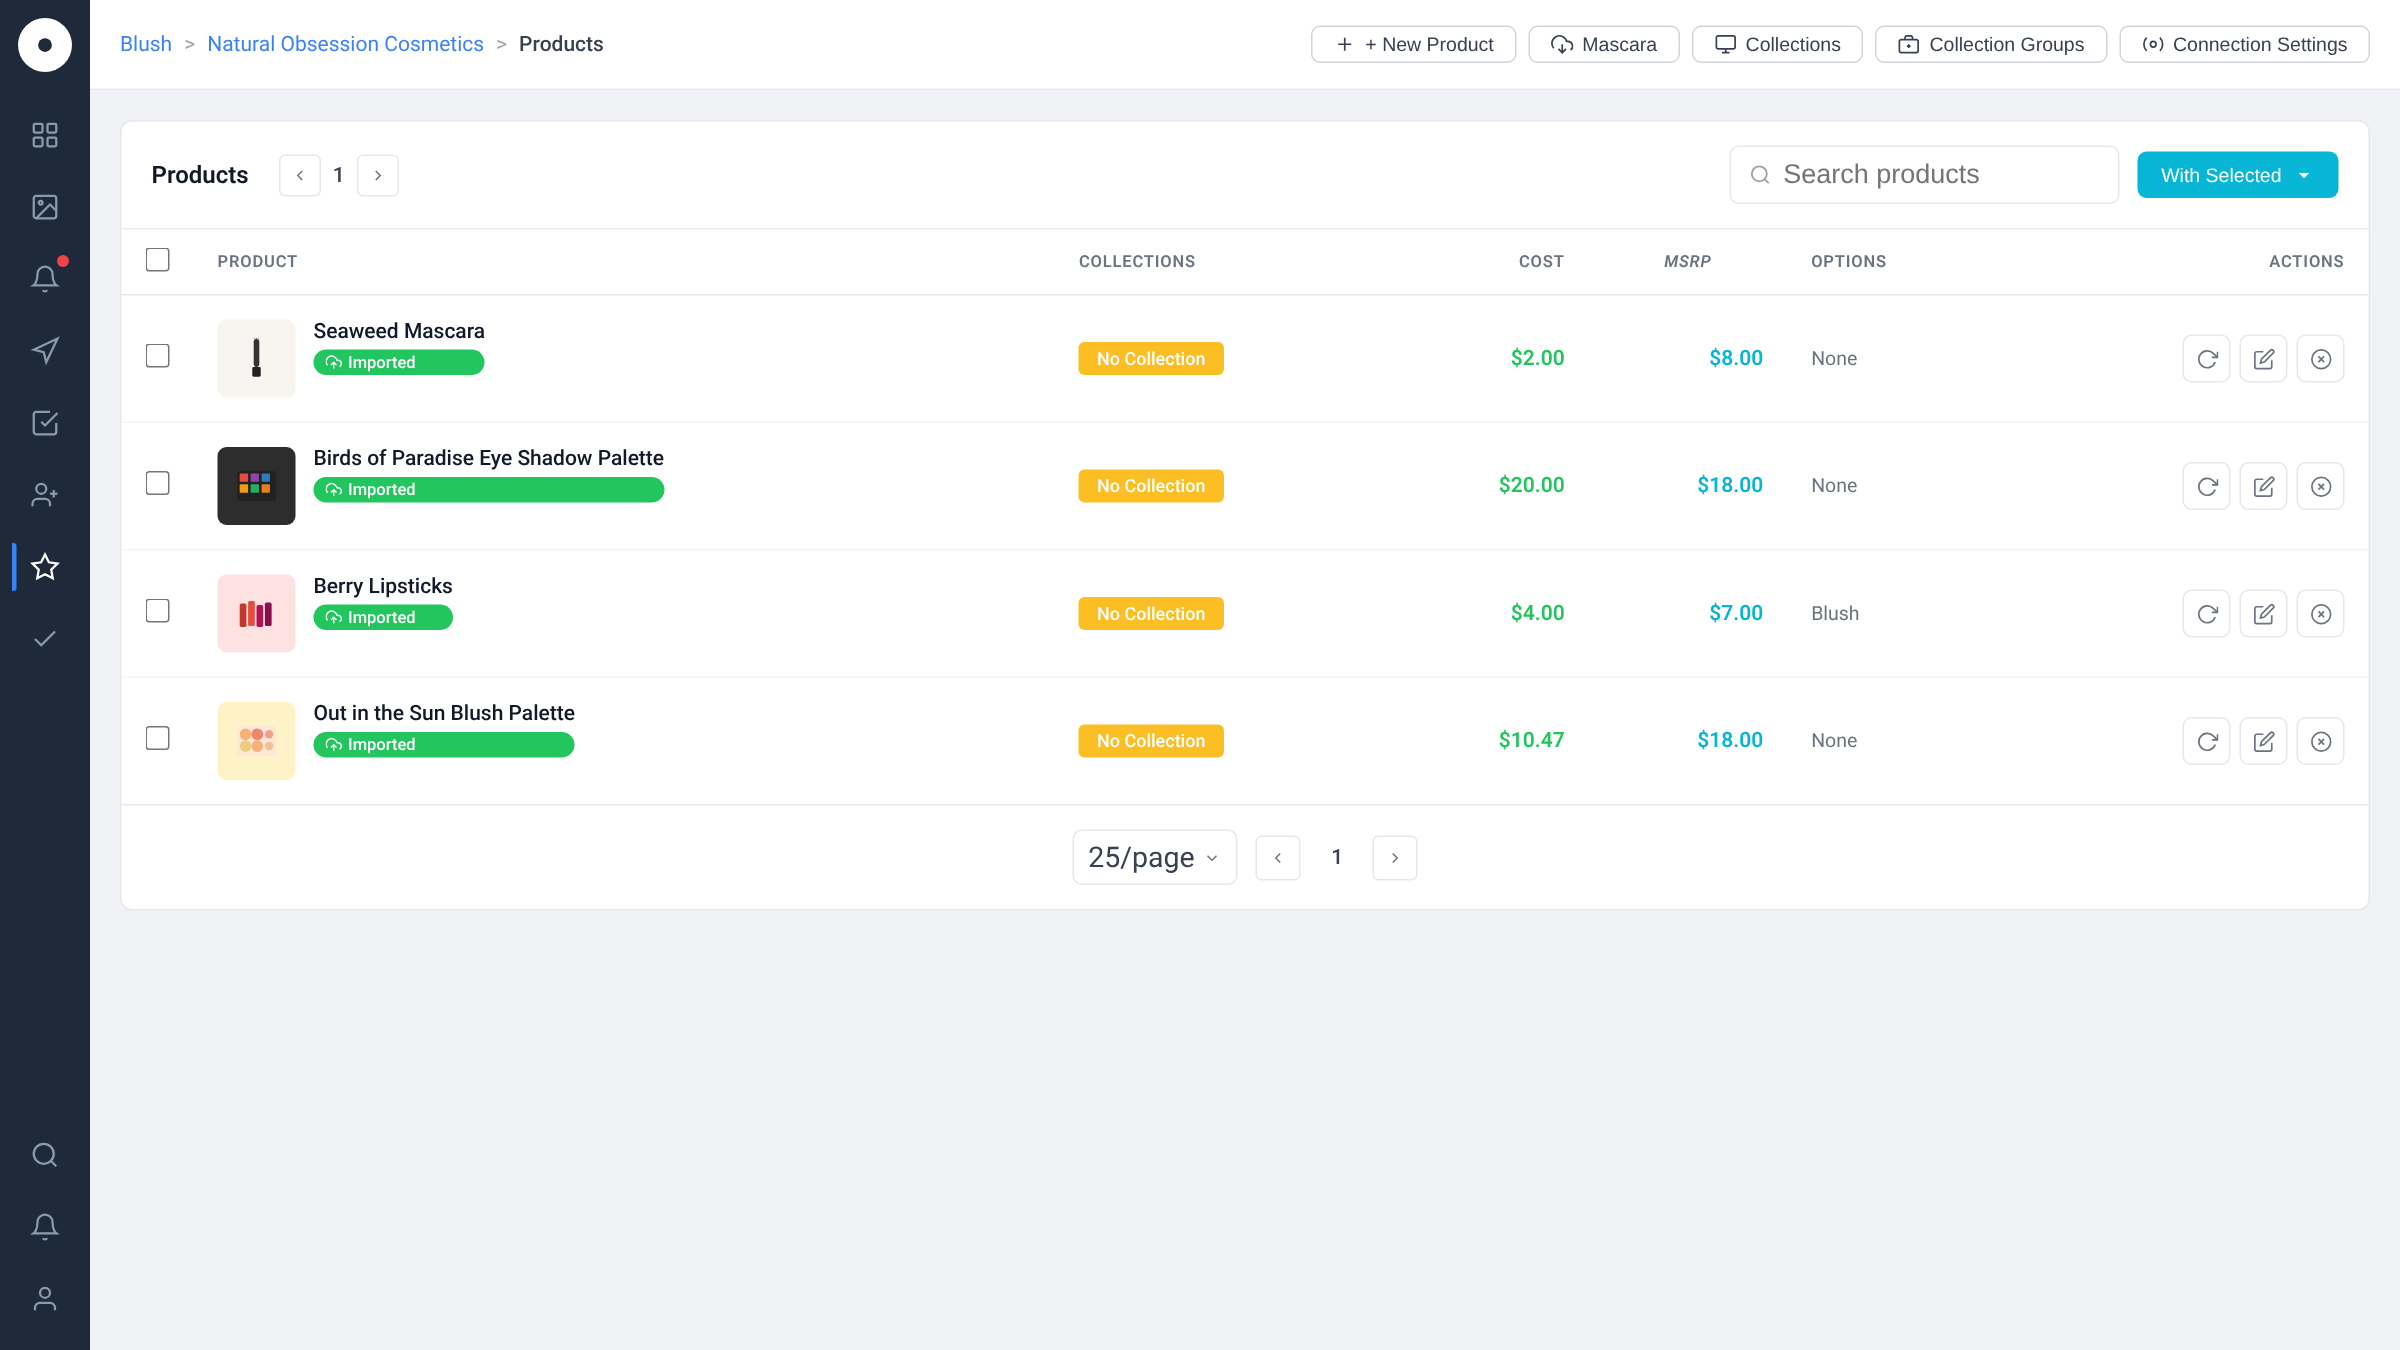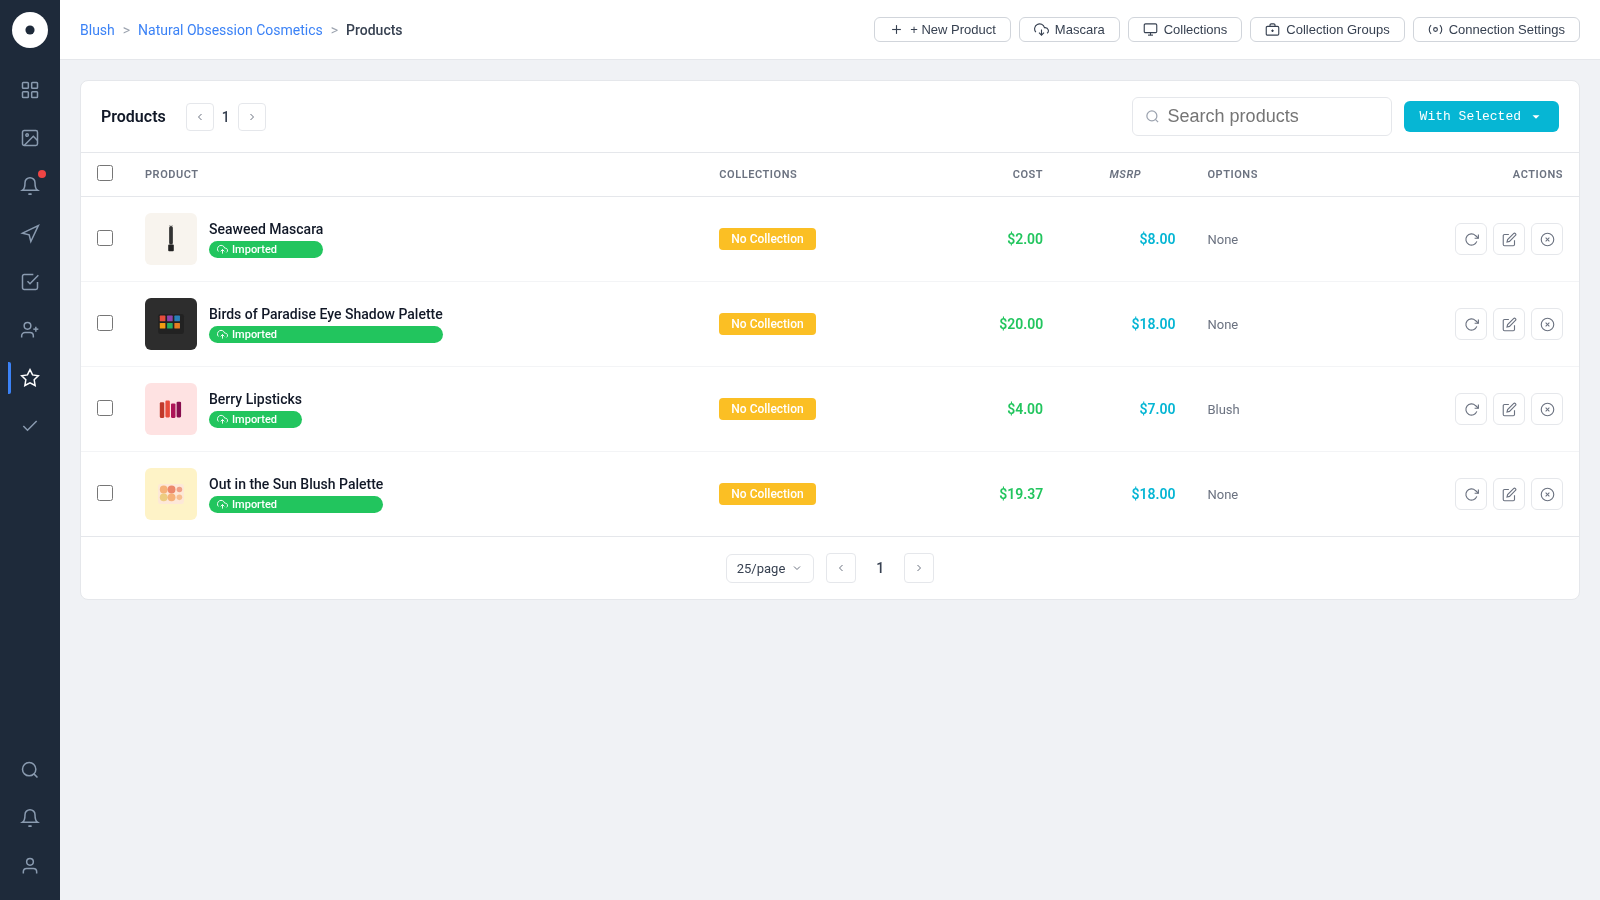--- a/index.html
+++ b/index.html
@@ -189,21 +189,20 @@
       align-items: center;
       gap: 8px;
       padding: 8px 16px;
       border-radius: 6px;
       font-size: 13px;
       font-weight: 500;
       cursor: pointer;
       background: #06b6d4;
       border: none;
       color: white;
-      font-family: Liberation Mono, monospace;
     }
     .with-selected-btn svg { width: 14px; height: 14px; fill: white; stroke: none; }
 
     
     .table { width: 100%; border-collapse: collapse; padding-left: 34px; }
     .table th {
       text-align: left;
       font-size: 11px;
       font-weight: 600;
       color: #6b7280;
@@ -217,21 +216,20 @@
       padding: 16px;
       border-bottom: 1px solid #f3f4f6;
       vertical-align: middle;
       font-size: 13px;
       color: #374151;
     }
     .table tr:last-child td { border-bottom: none; }
 
     .product-cell {
       display: flex;
-      align-items: center;
       gap: 12px;
     }
     .product-img {
       width: 52px; height: 52px;
       border-radius: 6px;
       object-fit: cover;
       background: #f3f4f6;
       display: flex; align-items: center; justify-content: center;
       overflow: hidden;
       flex-shrink: 0;
@@ -300,21 +298,21 @@
       border-top: 1px solid #e5e7eb;
       gap: 12px;
     }
     .per-page-select {
       display: flex;
       align-items: center;
       gap: 6px;
       border: 1px solid #e5e7eb;
       border-radius: 6px;
       padding: 6px 10px;
-      font-size: 13px;
+      font-size: 19px;
       color: #374151;
       cursor: pointer;
       background: white;
     }
     .per-page-select svg { width: 12px; height: 12px; fill: none; stroke: #6b7280; stroke-width: 2; }
     .footer-page-btn {
       width: 30px; height: 30px;
       border: 1px solid #e5e7eb;
       border-radius: 4px;
       display: flex; align-items: center; justify-content: center;
@@ -745,21 +743,21 @@
                       </svg>
               Imported
             </span>
           </div>
         </div>
       </td>
       <td>
         <span class="no-collection-badge">No Collection</span>
       </td>
       <td style="text-align:right;">
-        <span class="cost-value">$19.37</span>
+        <span class="cost-value">$10.47</span>
       </td>
       <td style="text-align:right;">
         <span class="msrp-value">$18.00</span>
       </td>
       <td>
         <span class="options-value">None</span>
       </td>
       <td>
         <div class="action-btns">
           <button class="action-btn">

